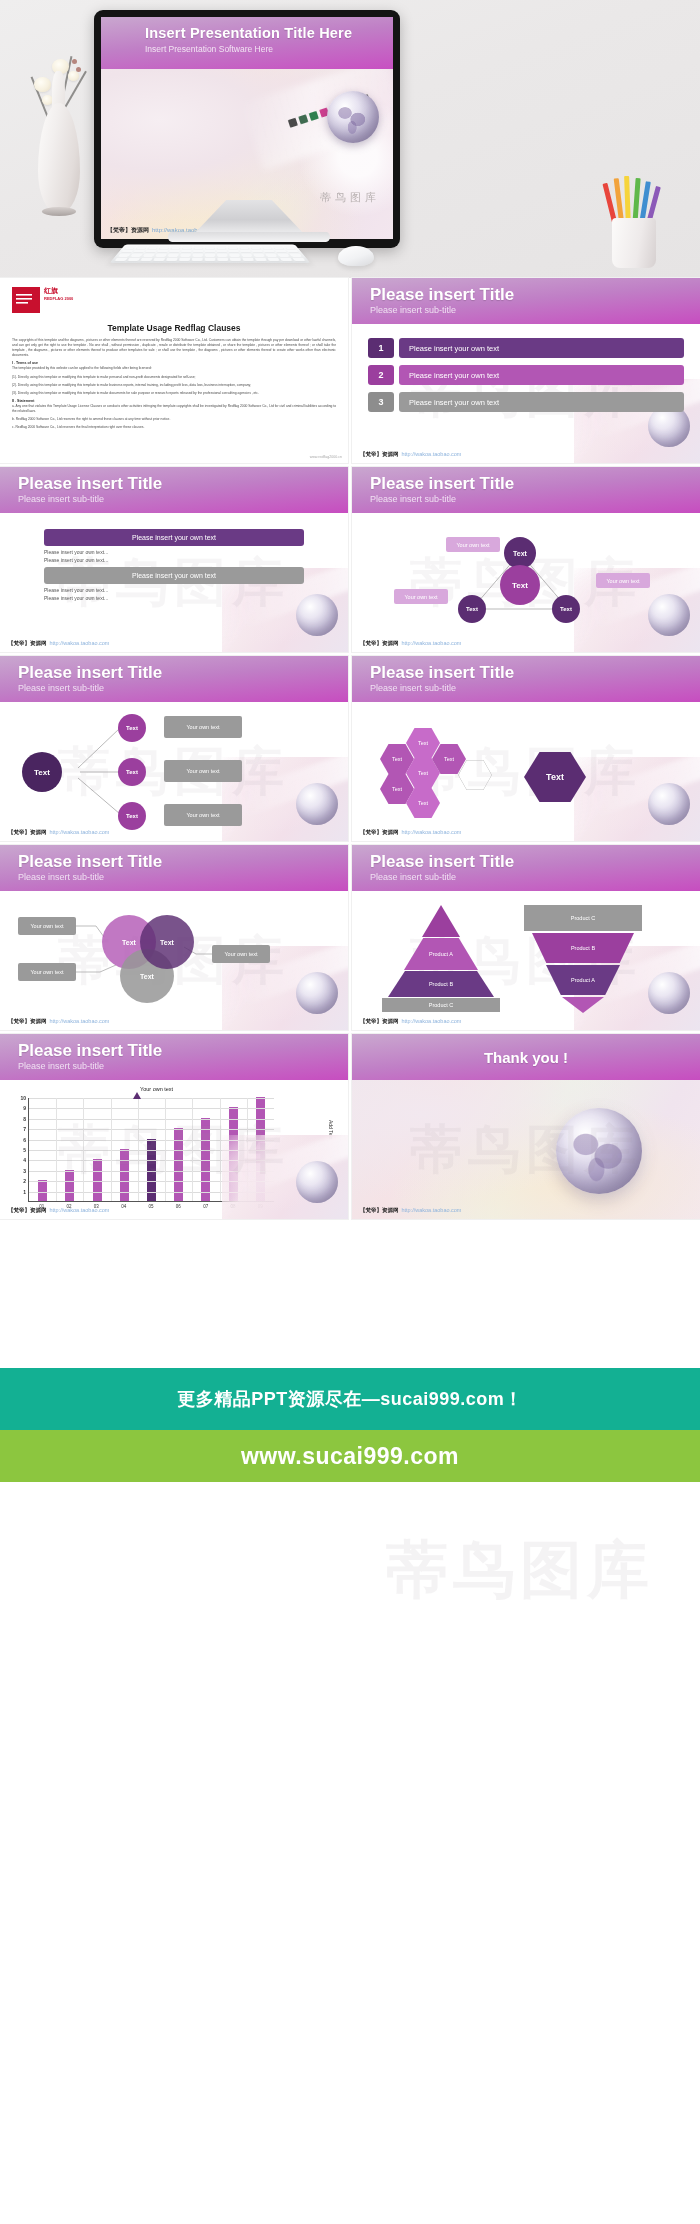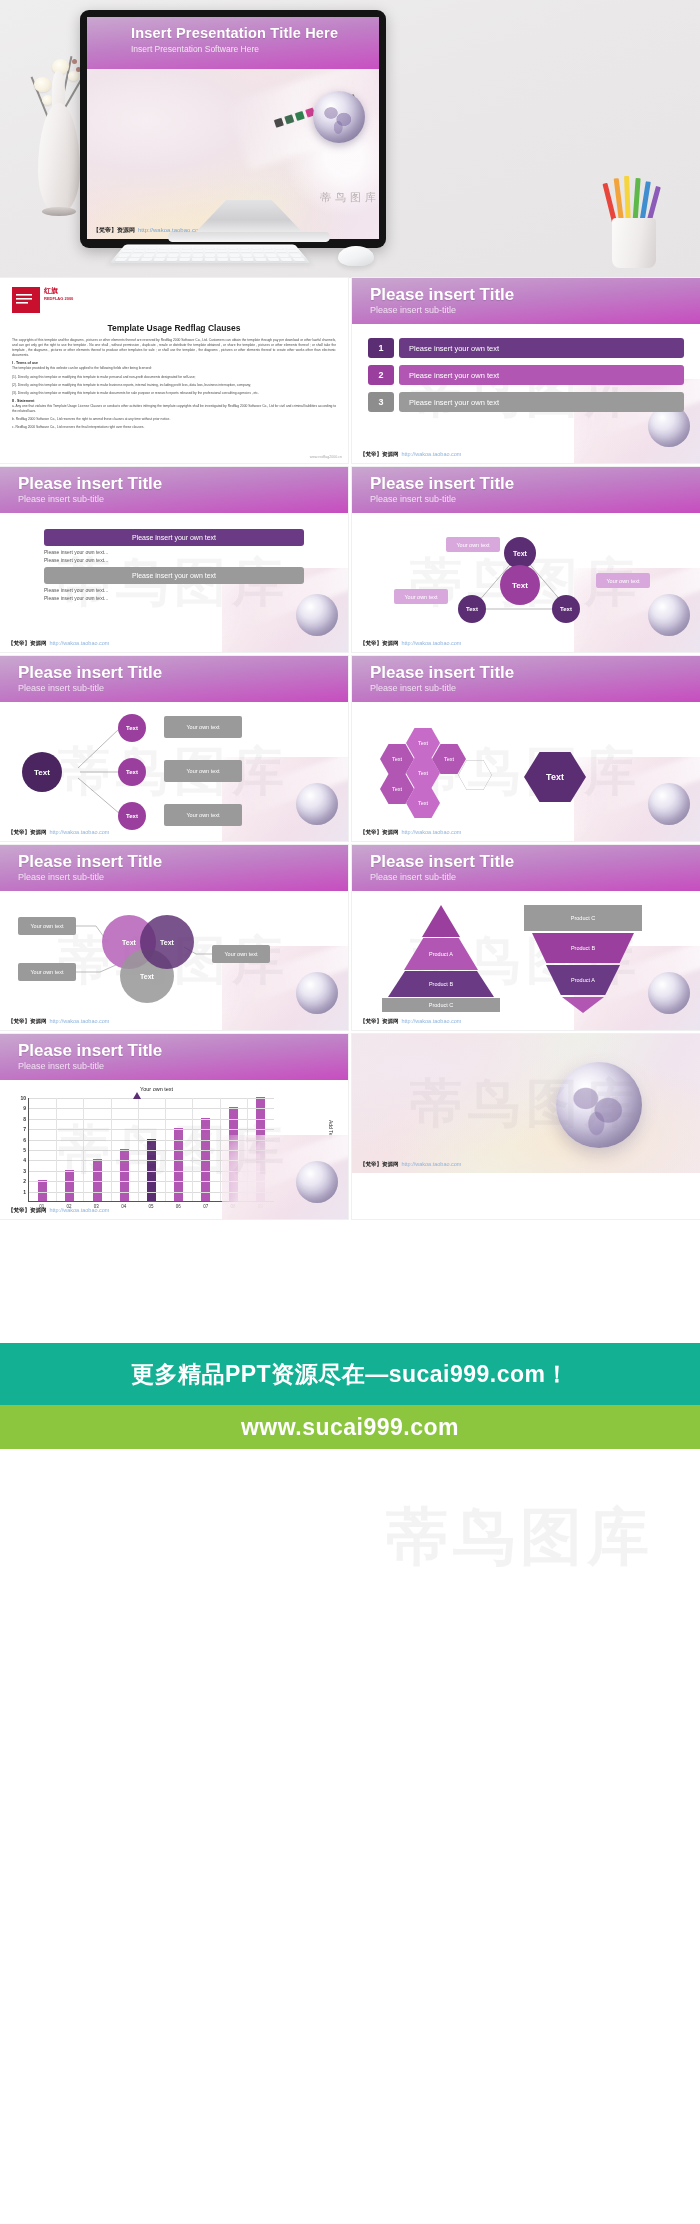--- a/index.html
+++ b/index.html
@@ -39,21 +39,21 @@
   }
   .flower {
     position:absolute; width:17px; height:15px;
     background:radial-gradient(circle at 40% 35%,#fffdf6 0%,#f6f0df 55%,#e6dcc4 100%);
     border-radius:50% 50% 48% 48%;
     box-shadow:0 1px 2px rgba(0,0,0,.08);
   }
   .flower.sm { width:11px; height:10px; }
   .bud { position:absolute; width:5px; height:5px; border-radius:50%; background:#b6867e; }
 
-  .monitor { position:absolute; left:80px; top:10px; width:306px; height:238px; }
+  .monitor { position:absolute; left:94px; top:10px; width:306px; height:238px; }
   .monitor-frame {
     position:absolute; inset:0; background:#141414; border-radius:9px;
     padding:7px 7px 9px 7px; box-shadow:0 4px 14px rgba(0,0,0,.25);
   }
   .screen { position:relative; width:100%; height:100%; overflow:hidden; background:#fff; }
   .screen-title-band {
     position:absolute; left:0; top:0; width:100%; height:52px;
     background:linear-gradient(175deg,#c9a7cf 0%,#c07fc6 45%,#c850c2 100%);
   }
   .screen-title {
@@ -282,24 +282,24 @@
     background:
       radial-gradient(ellipse at 30% 40%, rgba(140,120,170,.5) 0 18%, rgba(0,0,0,0) 20%),
       radial-gradient(ellipse at 64% 58%, rgba(120,100,155,.45) 0 22%, rgba(0,0,0,0) 24%),
       radial-gradient(ellipse at 46% 78%, rgba(130,110,165,.4) 0 15%, rgba(0,0,0,0) 17%);
   }
 
   
   .promo-gap { height:120px; background:#fff; position:relative; }
   .promo-teal {
     height:62px; background:#13b093; display:flex; align-items:center; justify-content:center;
-    color:#fff; font-size:23px; font-weight:bold; letter-spacing:.5px;
+    color:#fff; font-size:18px; font-weight:bold; letter-spacing:.5px;margin-top:25px;
   }
   .promo-green {
-    height:44px; background:#8cc63f; display:flex; align-items:center; justify-content:center;
+    height:52px; background:#8cc63f; display:flex; align-items:center; justify-content:center;
     color:#fff; font-size:23px; font-weight:bold; letter-spacing:.5px;
   }
   .tail { height:180px; background:#fff; position:relative; }
   .tail-wm {
     position:absolute; right:46px; top:46px; font-size:62px; font-weight:bold;
     color:rgba(150,140,150,.10); letter-spacing:5px;
   }
 </style>
 </head>
 <body>
@@ -758,20 +758,23 @@
             <div class="sweep"></div>
               <div class="g"></div>
           </div>
           <div class="ftr">
             <span class="cn">【梵帝】资源网</span><span class="url">http://wakoa.taobao.com</span>
           </div>
         </div>
       </div>
 
       <div class="slide">
+        <div class="thanks-hdr">
+          <span>Thank you !</span>
+        </div>
         <div class="thanks-body">
           <div class="wm">蒂鸟图库</div>
           <div class="big-globe"></div>
           <div class="ftr">
             <span class="cn">【梵帝】资源网</span><span class="url">http://wakoa.taobao.com</span>
           </div>
         </div>
       </div>
     </div>
   </div>

